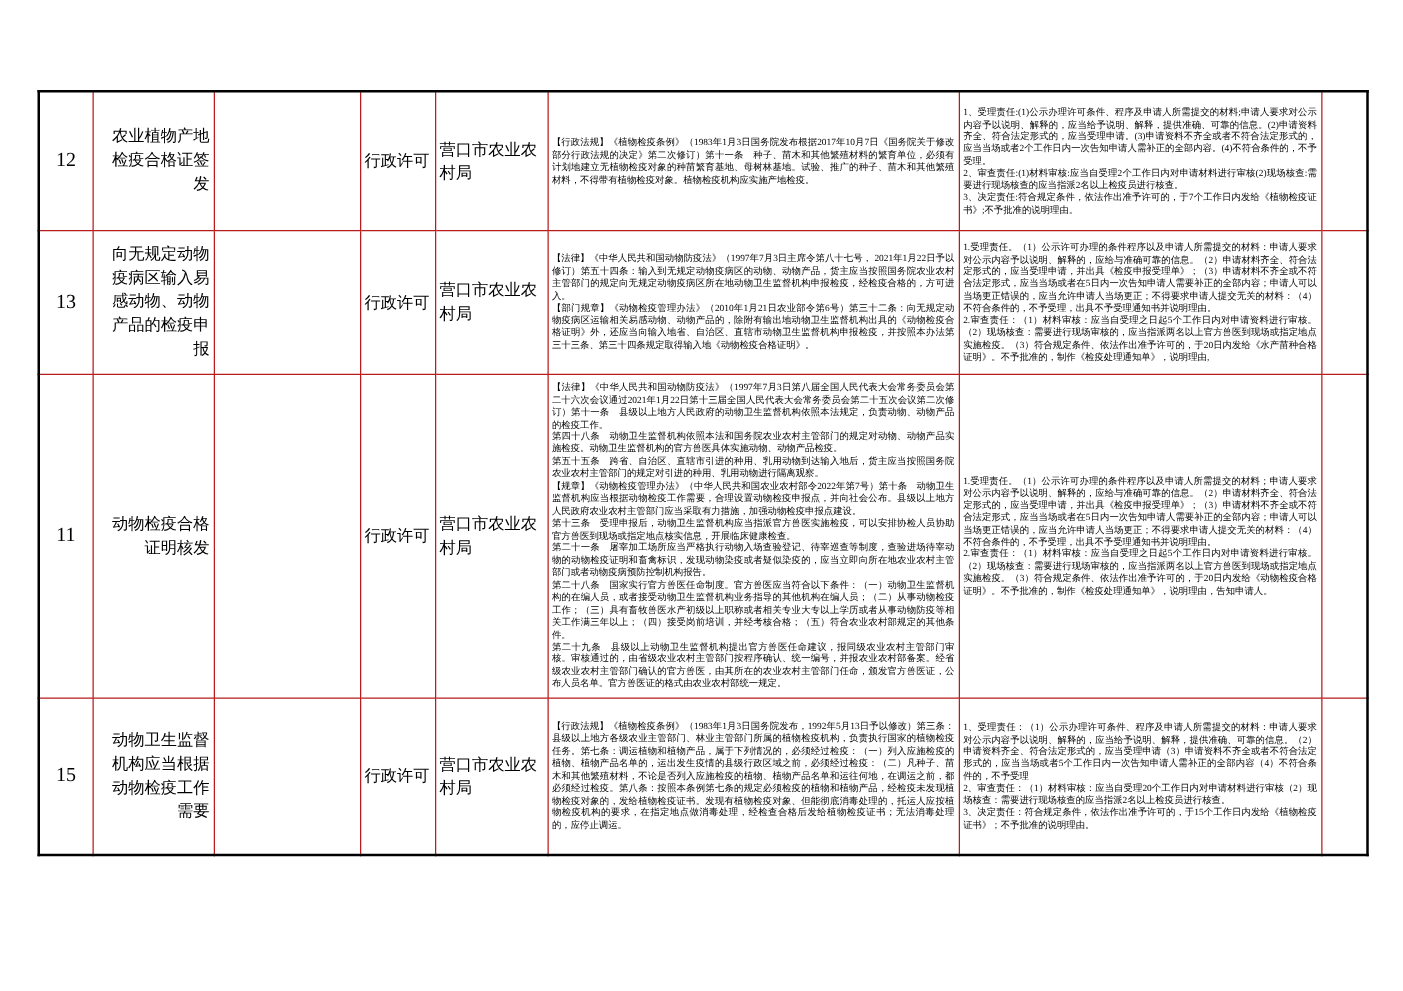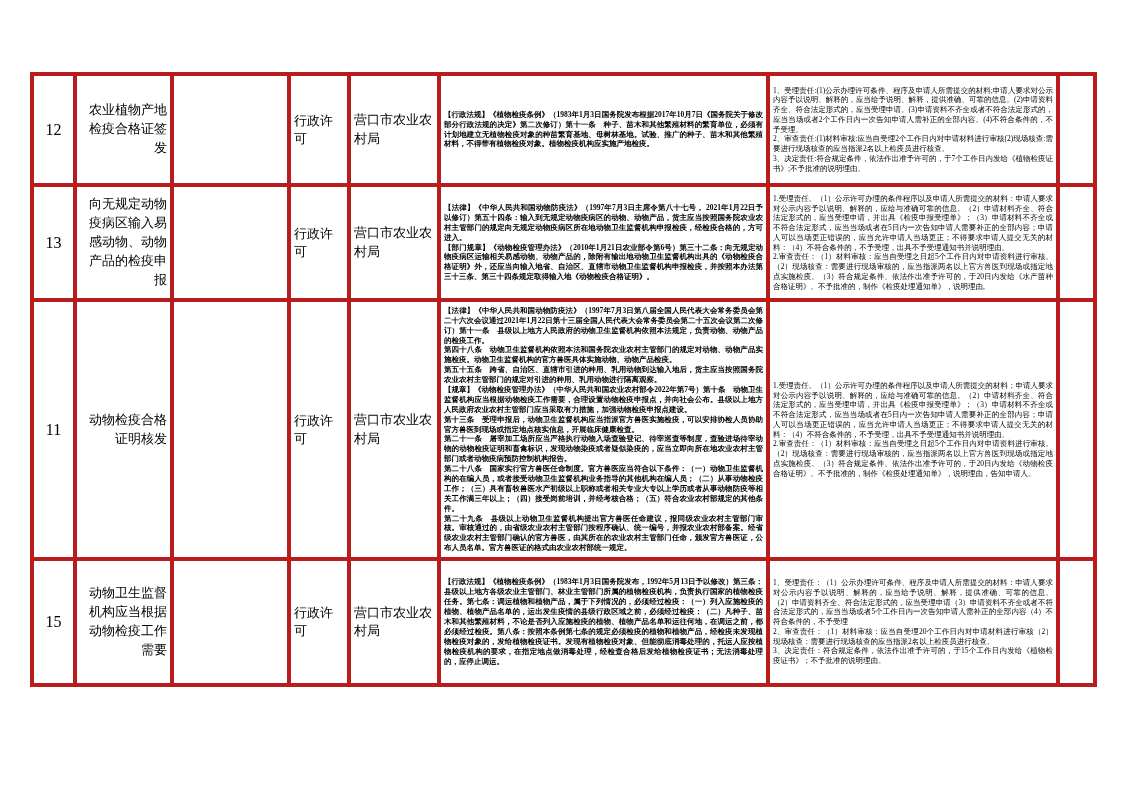--- a/index.html
+++ b/index.html
@@ -17,21 +17,21 @@
   table.permit-table {
     position: absolute;
     left: 30px;
     top: 72px;
     border-collapse: collapse;
     table-layout: fixed;
     width: 1063px;
     border: 2px solid #000000;
   }
   table.permit-table td {
-    border: 4px solid #b91c1c;
+    border: 1px solid #b91c1c;
     vertical-align: middle;
     padding: 2px 3px;
     overflow: hidden;
     word-break: break-all;
   }
   td.seq {
     text-align: center;
     font-size: 16px;
   }
   td.name {
@@ -50,21 +50,21 @@
     text-align: left;
     font-size: 13px;
     line-height: 1.4;
     padding: 2px 3px;
     margin-top: 28px;
   }
   td.basis {
     text-align: justify;
     font-size: 7.5px;
     line-height: 1.32;
-    font-weight: bold;
+    font-weight: normal;
     white-space: pre-wrap;
     padding: 2px 4px;
   }
   td.duty {
     text-align: justify;
     font-size: 7.5px;
     line-height: 1.3;
     white-space: pre-wrap;
     padding: 2px 4px;
   }

